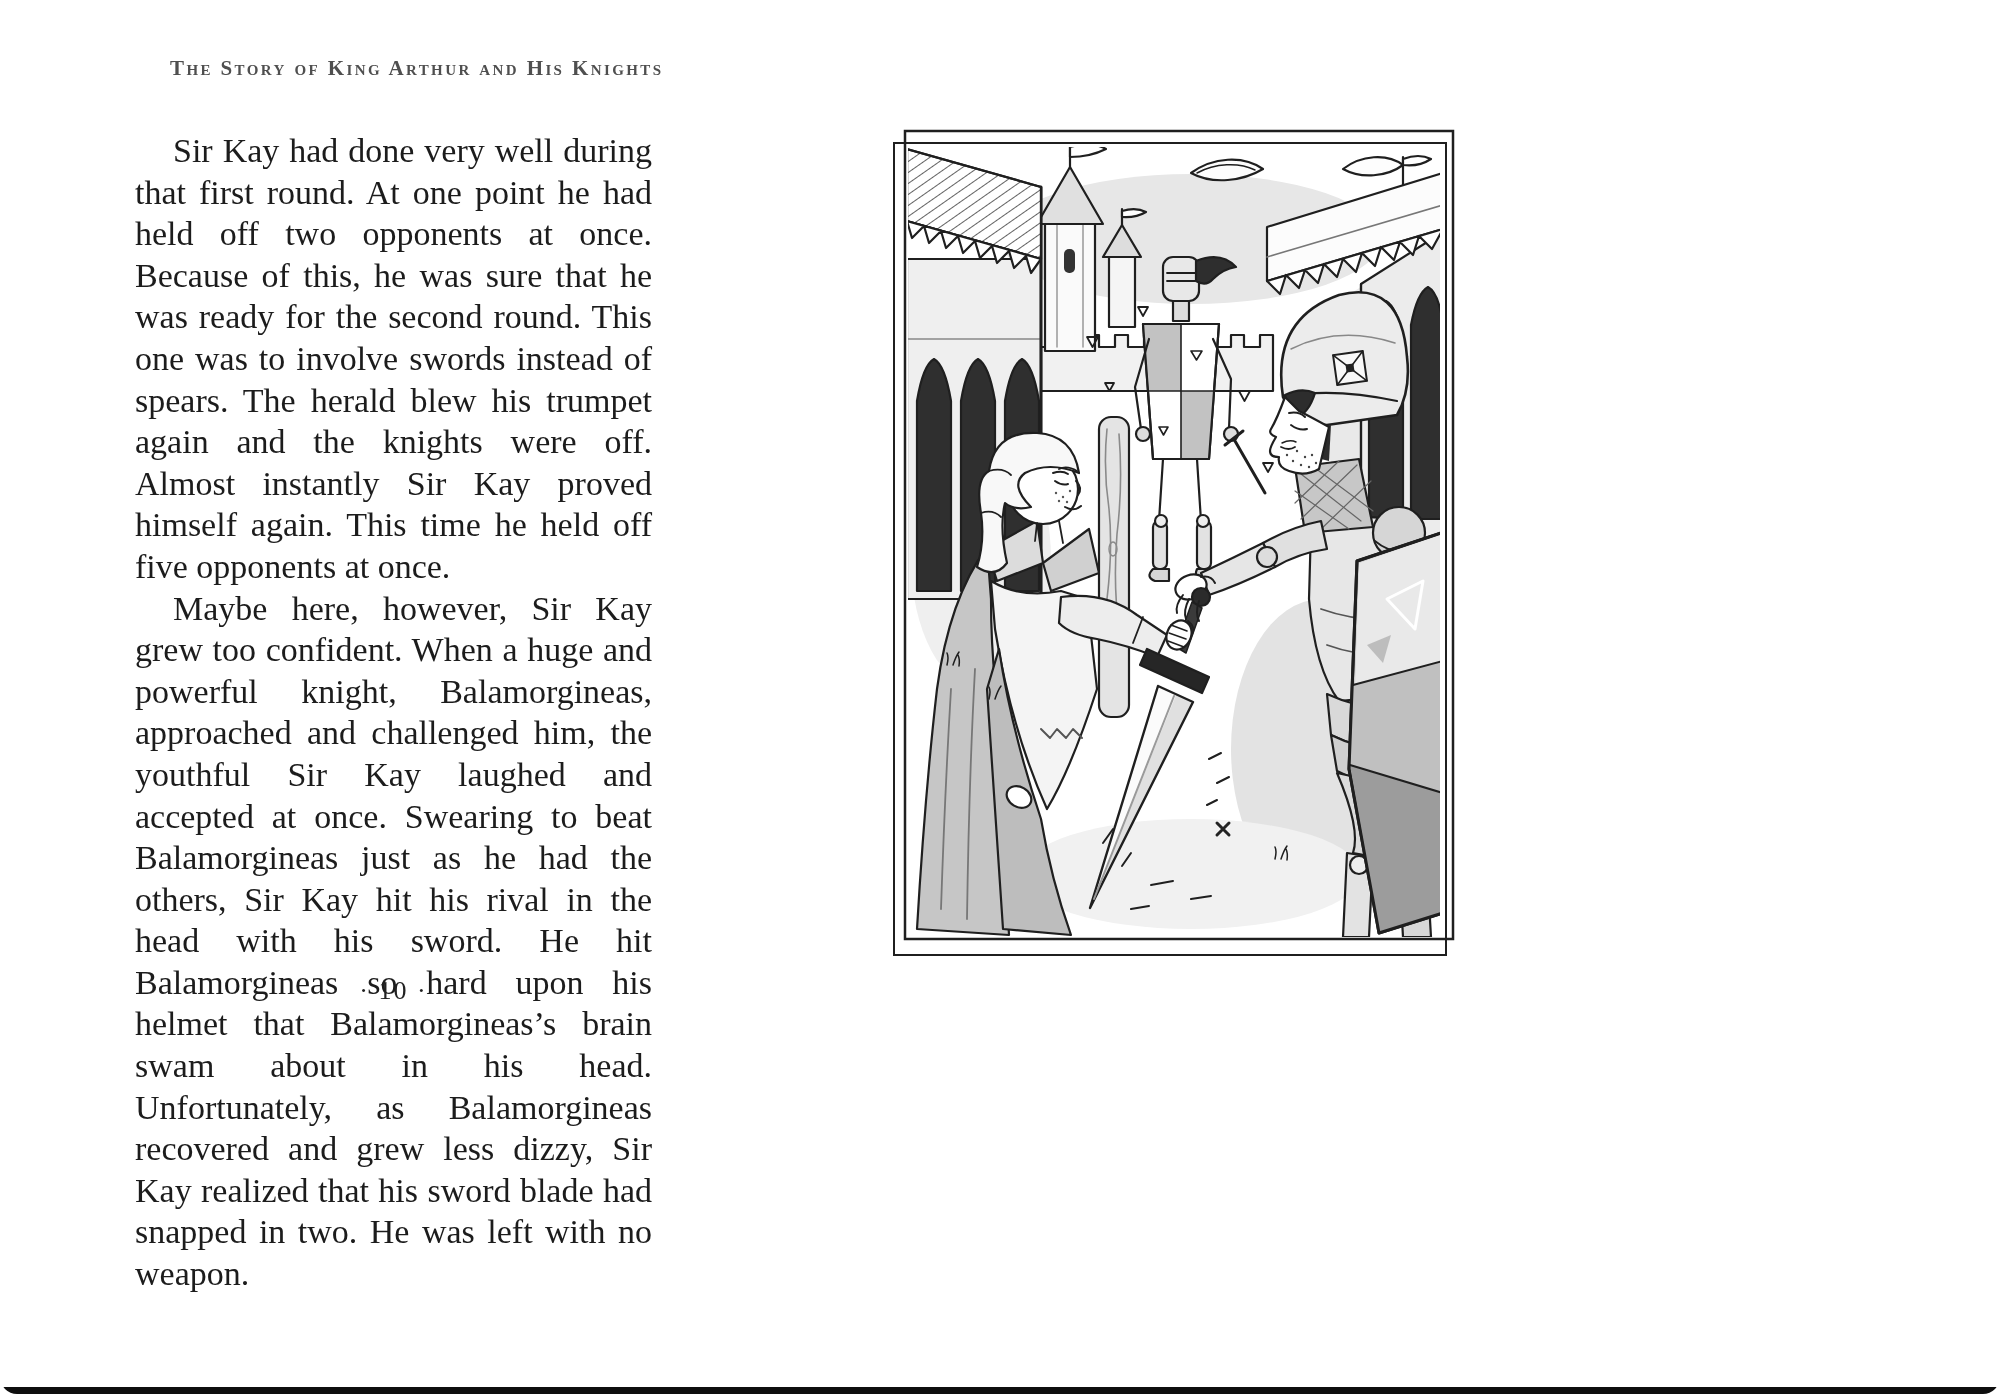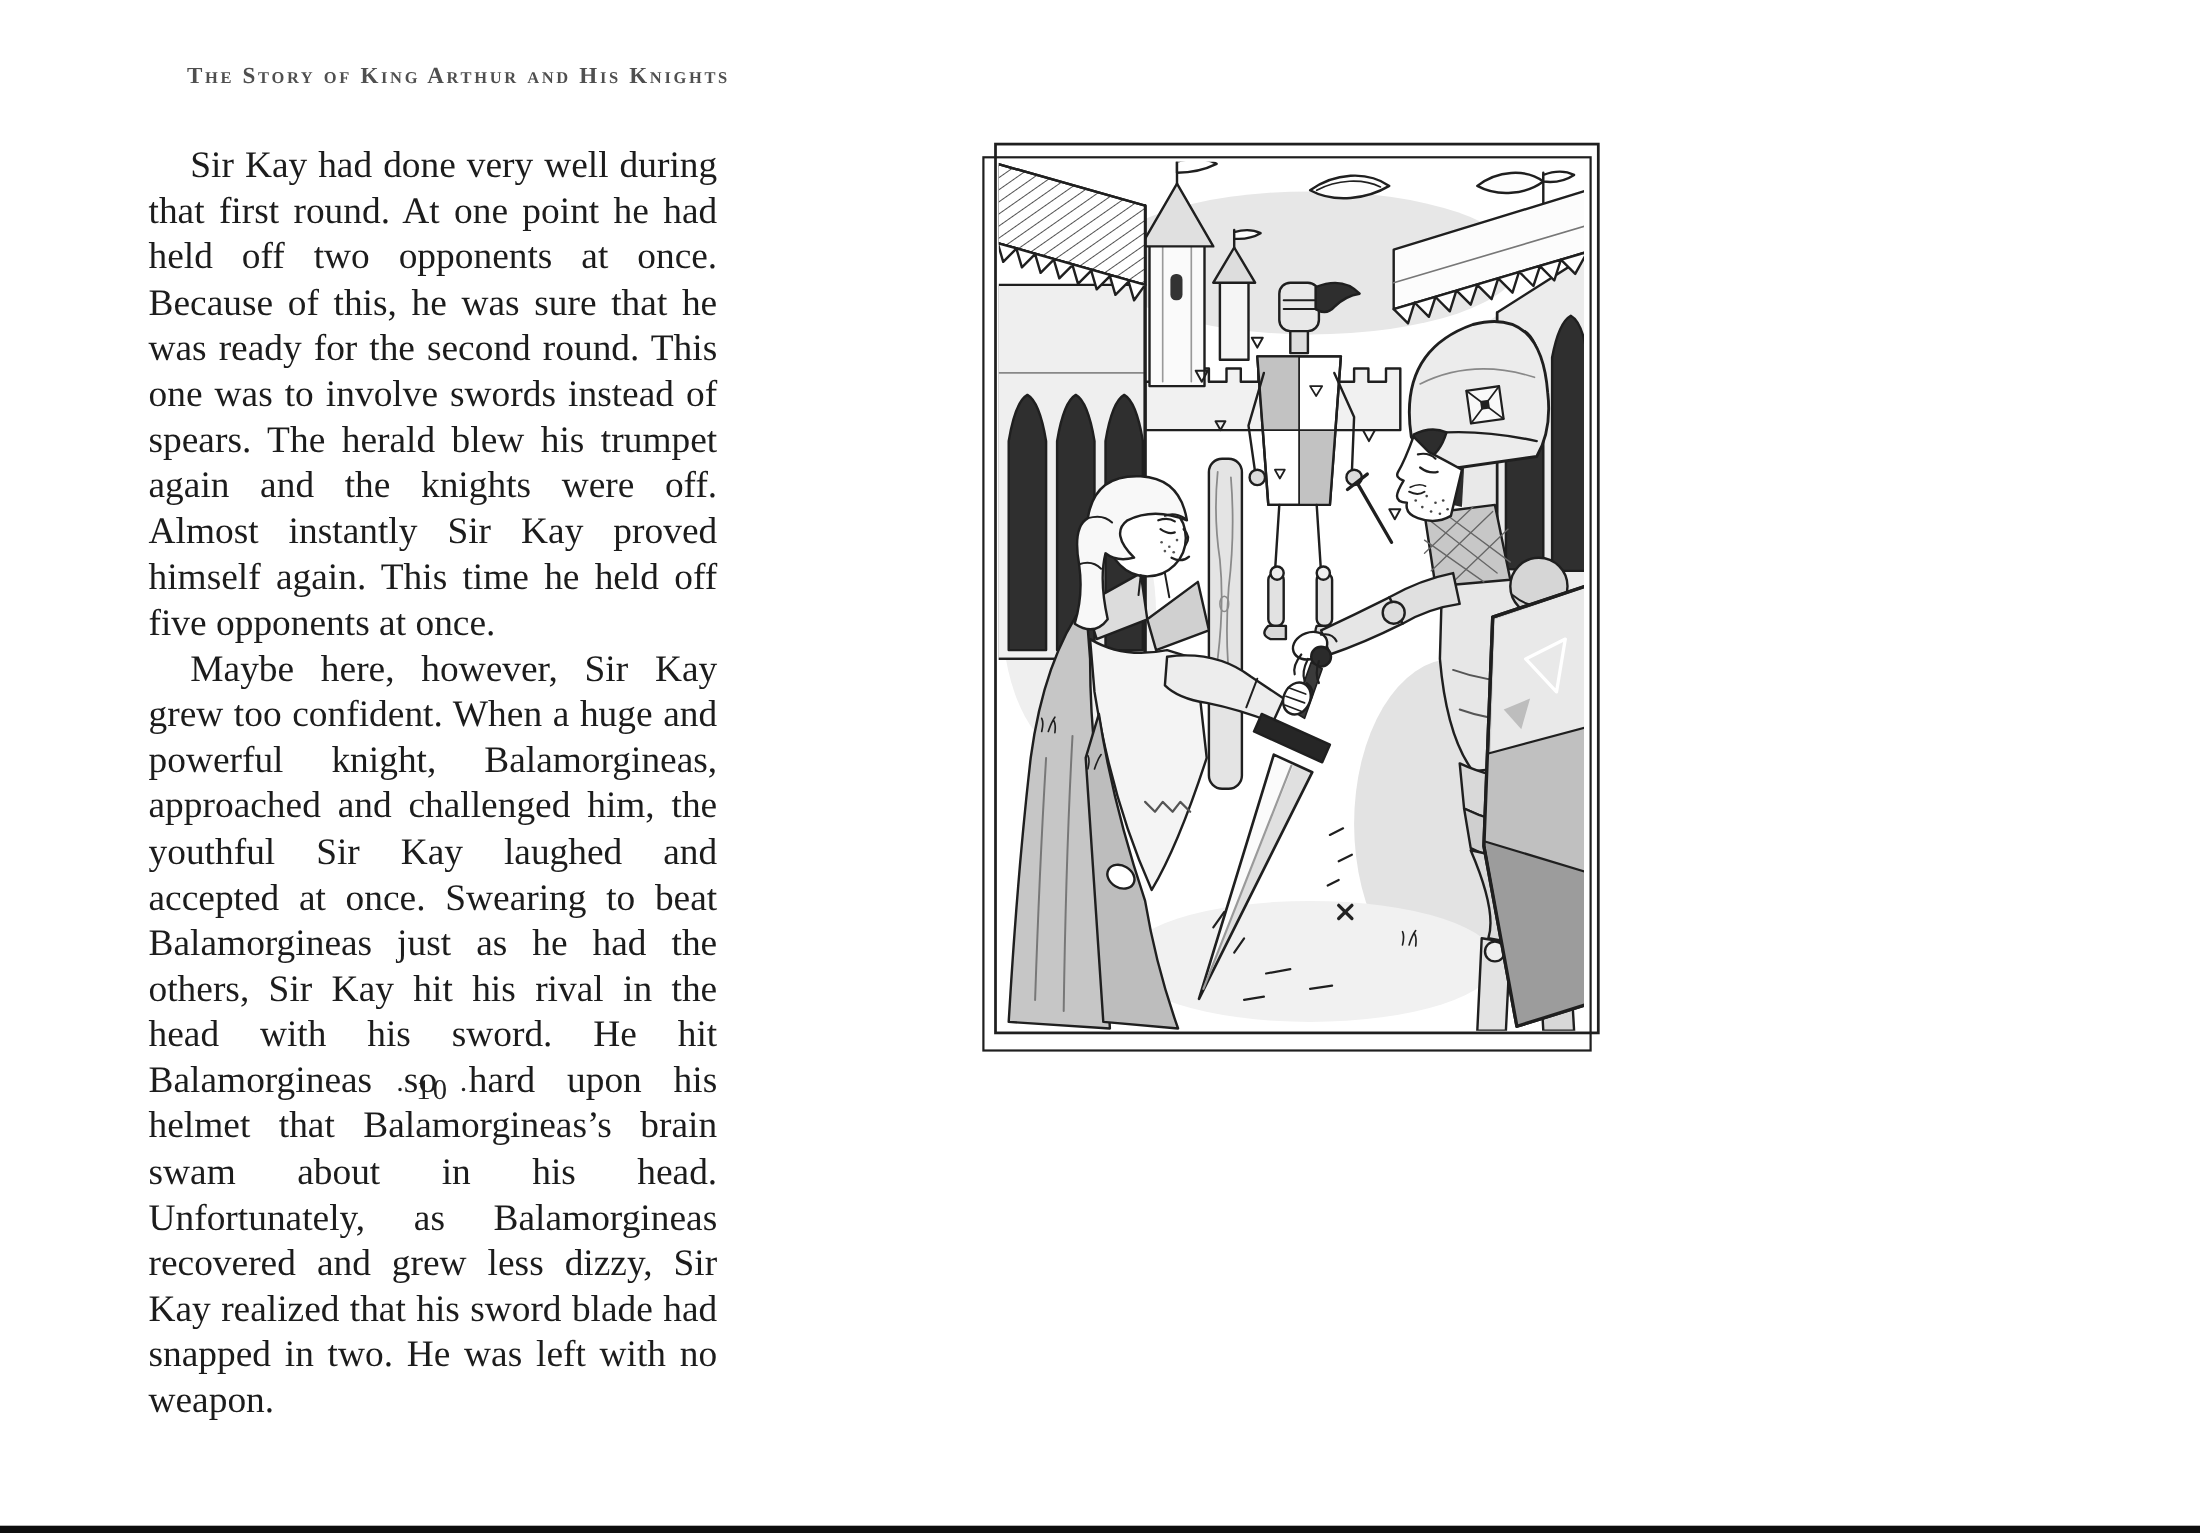--- a/index.html
+++ b/index.html
@@ -3,20 +3,21 @@
 <meta charset="utf-8">
 <style>
   html,body{margin:0;padding:0;background:#ffffff;}
   .page{
     position:relative;
     width:2000px;height:1394px;
     background:#ffffff;
     color:#1c1c1c;
     font-family:"Liberation Serif","DejaVu Serif",serif;
     overflow:hidden;
+    border-radius:17px;
   }
   .running-header{
     position:absolute;left:170px;top:56px;
     font-size:21px;
     letter-spacing:2.4px;
     color:#4f4f4f;
     font-variant:small-caps;
     font-weight:600;
   }
   .text-column{

